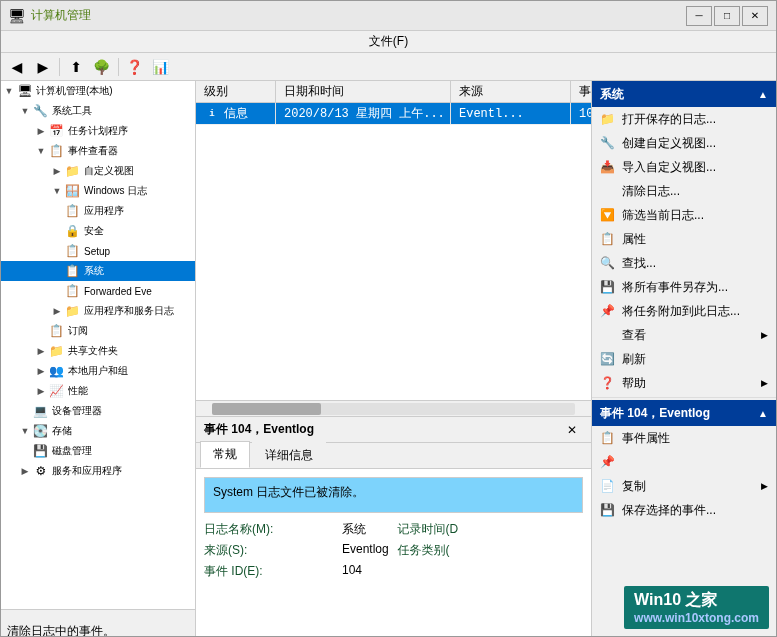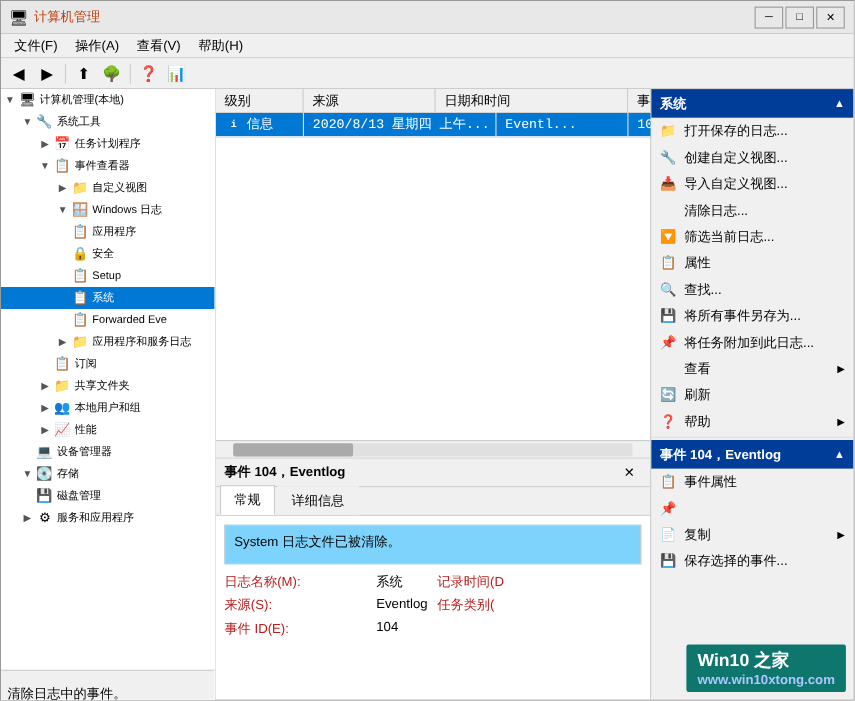--- a/index.html
+++ b/index.html
@@ -39,21 +39,21 @@
       margin-right: 6px;
       display: flex;
       align-items: center;
       justify-content: center;
       font-size: 14px;
     }
 
     .title-bar-text {
       flex: 1;
       font-size: 12px;
-      color: #c2410c;
+      color: #4d7c0f;
     }
 
     .title-bar-buttons {
       display: flex;
       gap: 2px;
     }
 
     .title-btn {
       width: 26px;
       height: 20px;
@@ -70,20 +70,21 @@
 
     
     .menu-bar {
       height: 22px;
       background: #f0f0f0;
       display: flex;
       align-items: center;
       padding: 0 4px;
       border-bottom: 1px solid #ccc;
       flex-shrink: 0;
+      flex-direction: column;
     }
 
     .menu-item {
       padding: 2px 8px;
       cursor: pointer;
       font-size: 12px;
     }
 
     
     .toolbar {
@@ -370,21 +371,21 @@
       min-height: 36px;
     }
 
     .event-fields {
       display: grid;
       grid-template-columns: 130px 1fr 130px 1fr;
       gap: 4px 8px;
       font-size: 12px;
     }
 
-    .field-label { color: #b91c1c; }
+    .field-label { color: #14532d; }
     .field-value { color: #000; }
 
     
     .action-panel {
       width: 185px;
       background: #f0f0f0;
       border-left: 1px solid #ccc;
       overflow-y: auto;
       flex-shrink: 0;
     }
@@ -660,22 +661,22 @@
       <div class="left-status">
         <span>清除日志中的事件。</span>
       </div>
     </div>
 
     <div class="right-side">
 
       <div class="table-area">
         <div class="table-header">
           <div class="table-col-header col-level">级别</div>
+          <div class="table-col-header col-date">日期和时间</div>
           <div class="table-col-header col-source">来源</div>
-          <div class="table-col-header col-date">日期和时间</div>
           <div class="table-col-header col-eventid">事件 ID</div>
         </div>
         <div class="table-body">
           <div class="table-row selected">
             <div class="table-cell col-level">
               <div class="cell-icon">
                 <div class="info-icon">i</div>
               </div>
               <span>信息</span>
             </div>

